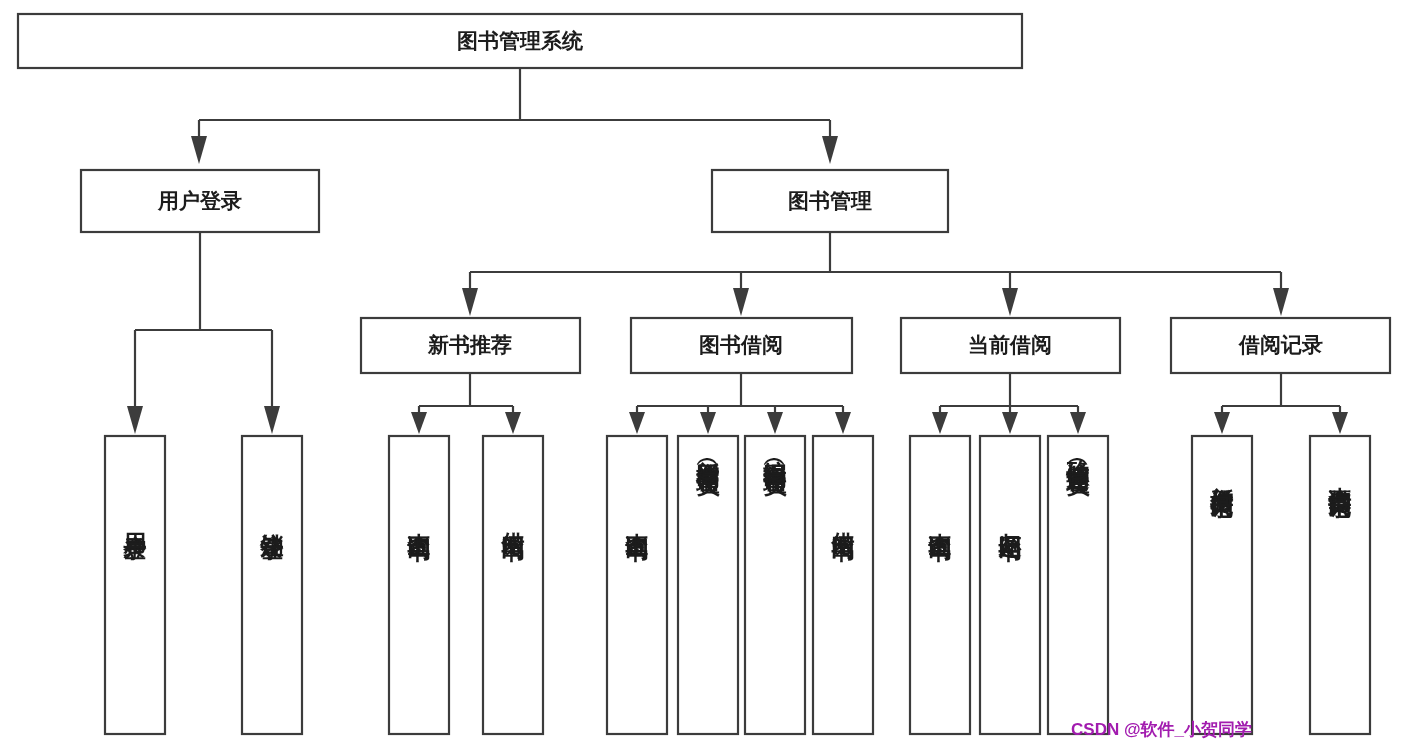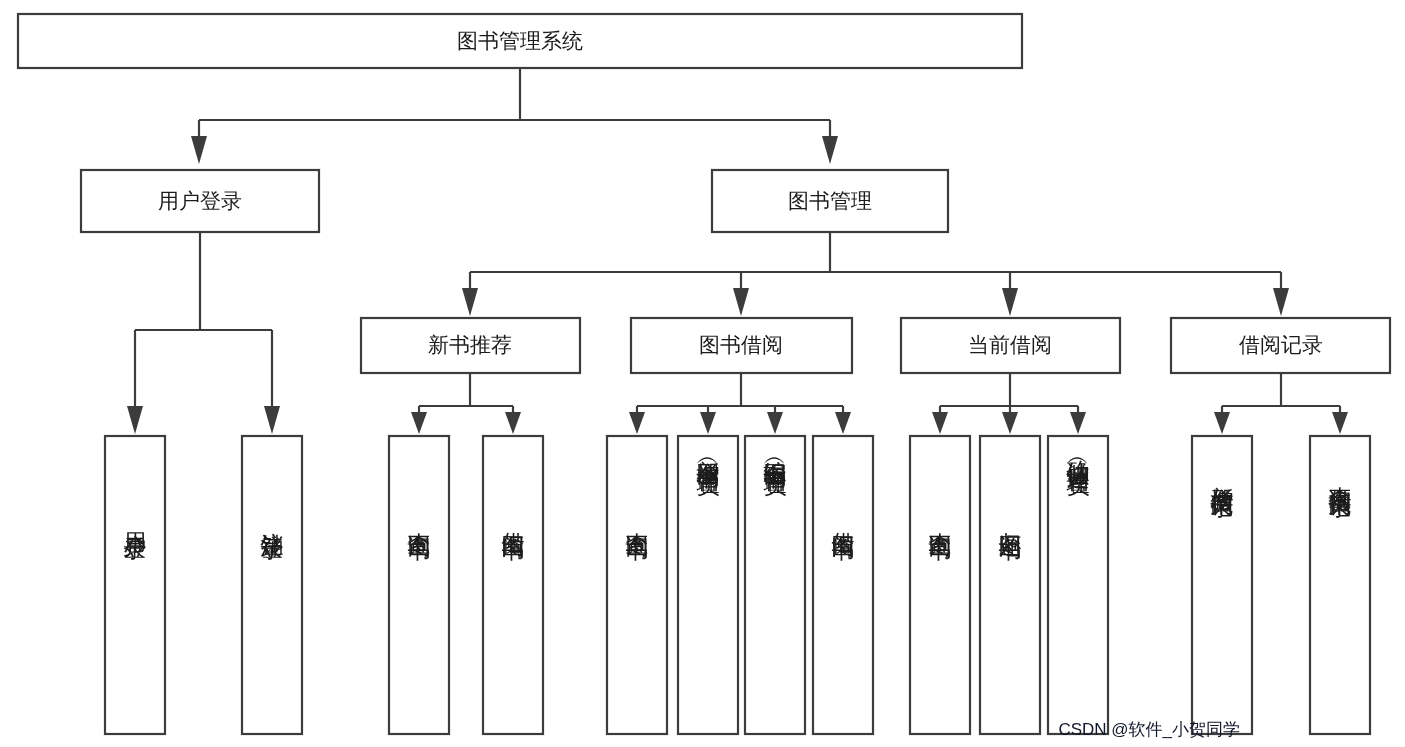--- a/index.html
+++ b/index.html
@@ -11,20 +11,21 @@
     width: 1405px;
     height: 747px;
     font-family: "Liberation Sans", "DejaVu Sans", sans-serif;
     overflow: hidden;
     position: relative;
   }
   #diagram-root {
     position: relative;
     width: 1252px;
     height: 747px;
+    font-weight: bold;
   }
   svg.diagram-canvas {
     position: absolute;
     top: 0;
     left: 0;
     width: 1405px;
     height: 747px;
   }
   .node-box {
     fill: #ffffff;
@@ -59,25 +60,25 @@
     text-orientation: upright;
     font-family: "Liberation Sans", "DejaVu Sans", sans-serif;
     font-size: 23px;
     line-height: 1.0;
     color: #1c1c1c;
     letter-spacing: 2px;
     white-space: nowrap;
   }
   .watermark {
     position: absolute;
-    right: 12px;
+    right: 0;
     bottom: 6px;
     font-family: "Liberation Sans", "DejaVu Sans", sans-serif;
     font-size: 17px;
-    color: #0f172a;
+    color: #a21caf;
     white-space: nowrap;
   }
 </style>
 </head>
 <body>
 
 <div id="diagram-root">
 
   <svg class="diagram-canvas" viewBox="0 0 1405 747">
 

